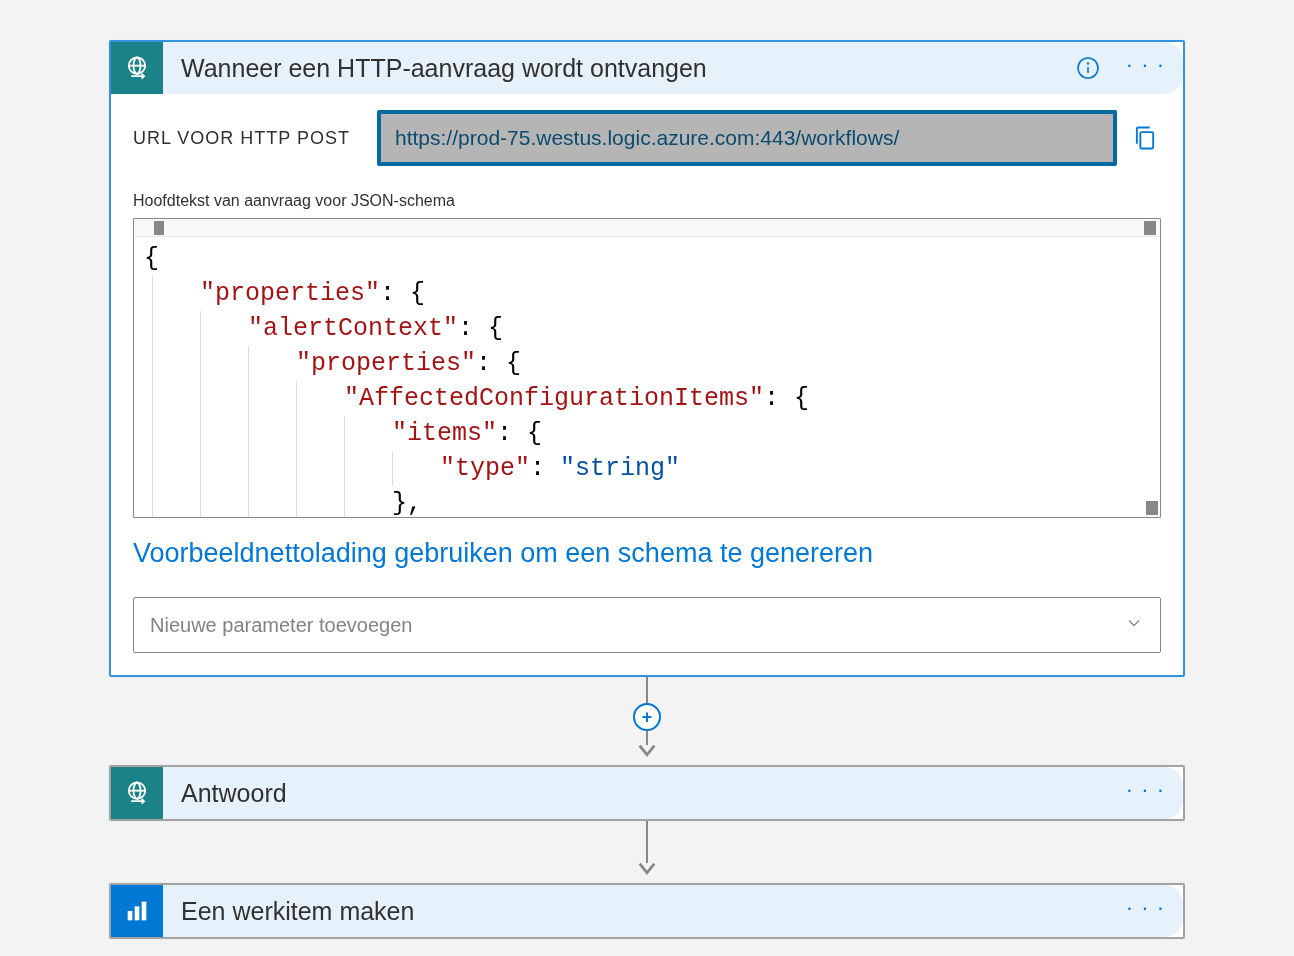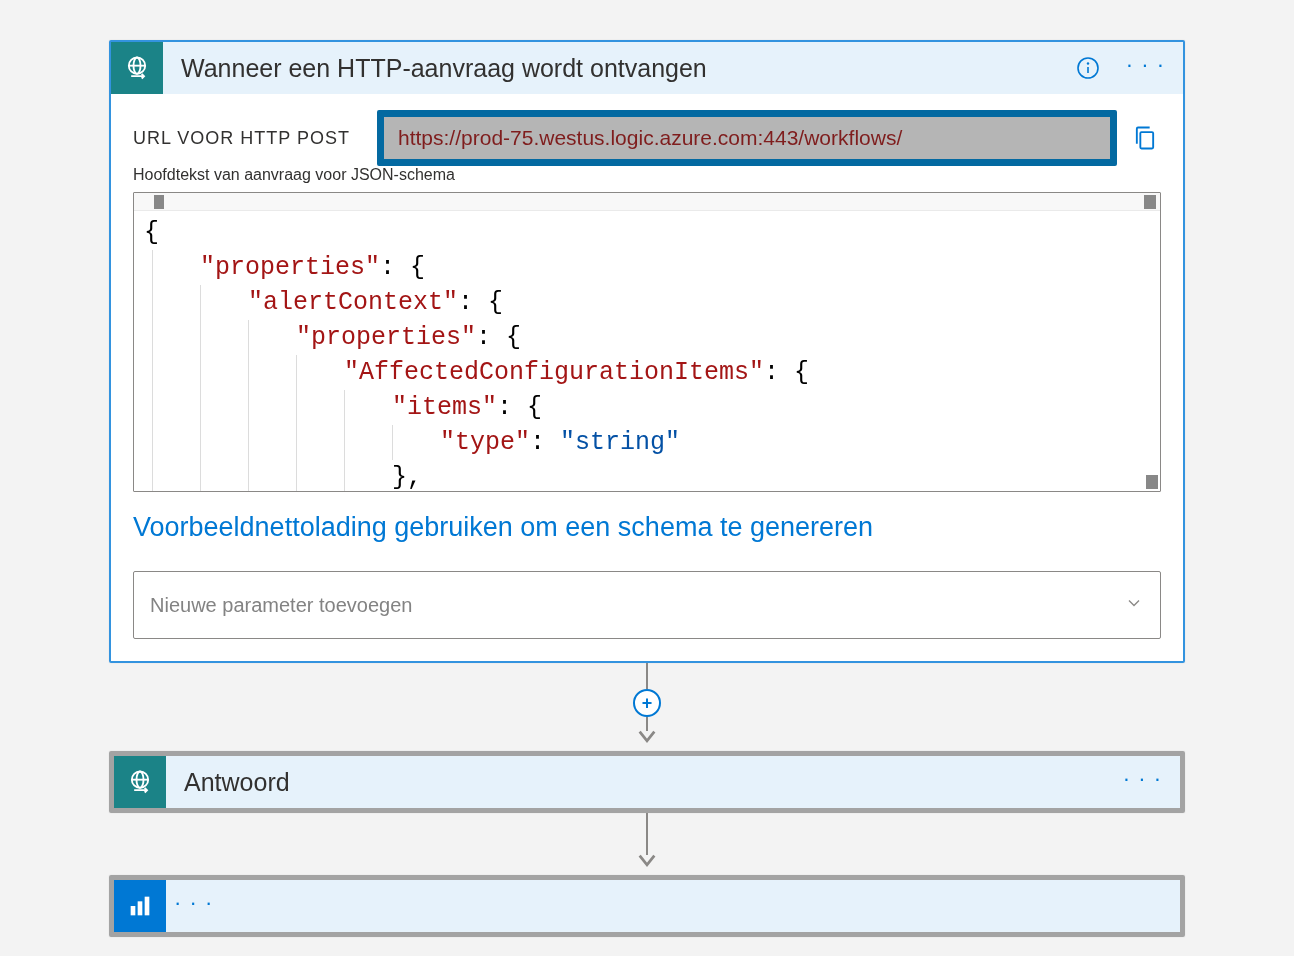--- a/index.html
+++ b/index.html
@@ -19,28 +19,29 @@
   }
   .card {
     width: 1076px;
     background: #ffffff;
     border: 2px solid #3393df;
     border-radius: 2px;
     margin-bottom: 0;
     box-shadow: 0 0 0 1px rgba(0,0,0,0.02);
   }
   .card.collapsed {
-    border: 5px solid #a3a3a3;
+    border: 2px solid #a3a3a3;
   }
   .card-header {
     display: flex;
     align-items: center;
     height: 52px;
     background: #e6f2fb;
     padding-right: 10px;
+    border-radius: 19px;
   }
   .card-header .icon-tile {
     width: 52px;
     height: 52px;
     background: #1b8387;
     display: flex;
     align-items: center;
     justify-content: center;
     flex-shrink: 0;
   }
@@ -79,38 +80,39 @@
     user-select: none;
     margin-top: -6px;
   }
   .card-body {
     padding: 16px 22px 22px 22px;
   }
   .row-url {
     display: flex;
     align-items: center;
     gap: 14px;
+    margin-bottom: 26px;
   }
   .url-label {
     font-size: 18px;
     letter-spacing: 1px;
     color: #323130;
     width: 230px;
     flex-shrink: 0;
   }
   .url-box {
     flex: 1;
     height: 56px;
     background: #b5b5b5;
-    border: 7px solid #0369a1;
+    border: 4px solid #0369a1;
     border-radius: 2px;
     display: flex;
     align-items: center;
     padding: 0 14px;
-    color: #7f1d1d;
+    color: #0c4a6e;
     font-size: 21px;
     overflow: hidden;
     white-space: nowrap;
   }
   .copy-icon {
     width: 30px;
     height: 30px;
     color: #0078d4;
     cursor: pointer;
     flex-shrink: 0;
@@ -181,21 +183,21 @@
     margin-top: 20px;
     font-size: 27px;
     color: #0078d4;
     cursor: pointer;
     display: inline-block;
   }
   .add-param {
     margin-top: 28px;
     border: 1px solid #8a8886;
     border-radius: 2px;
-    height: 68px;
+    height: 56px;
     display: flex;
     align-items: center;
     justify-content: space-between;
     padding: 0 16px;
     cursor: pointer;
   }
   .add-param-text {
     font-size: 20px;
     color: #838383;
   }
@@ -353,19 +355,20 @@
 
   <div class="card collapsed" style="margin-bottom:-30px;">
     <div class="card-header devops">
       <div class="icon-tile">
         <svg width="28" height="28" viewBox="0 0 24 24" fill="#fff">
           <rect x="4" y="12" width="4" height="8"></rect>
           <rect x="10" y="8" width="4" height="12"></rect>
           <rect x="16" y="4" width="4" height="16"></rect>
         </svg>
       </div>
+      <div class="title">Een werkitem maken</div>
       <div class="actions">
         <span class="ellipsis">· · ·</span>
       </div>
     </div>
   </div>
 
 </div>
 
 </body></html>

